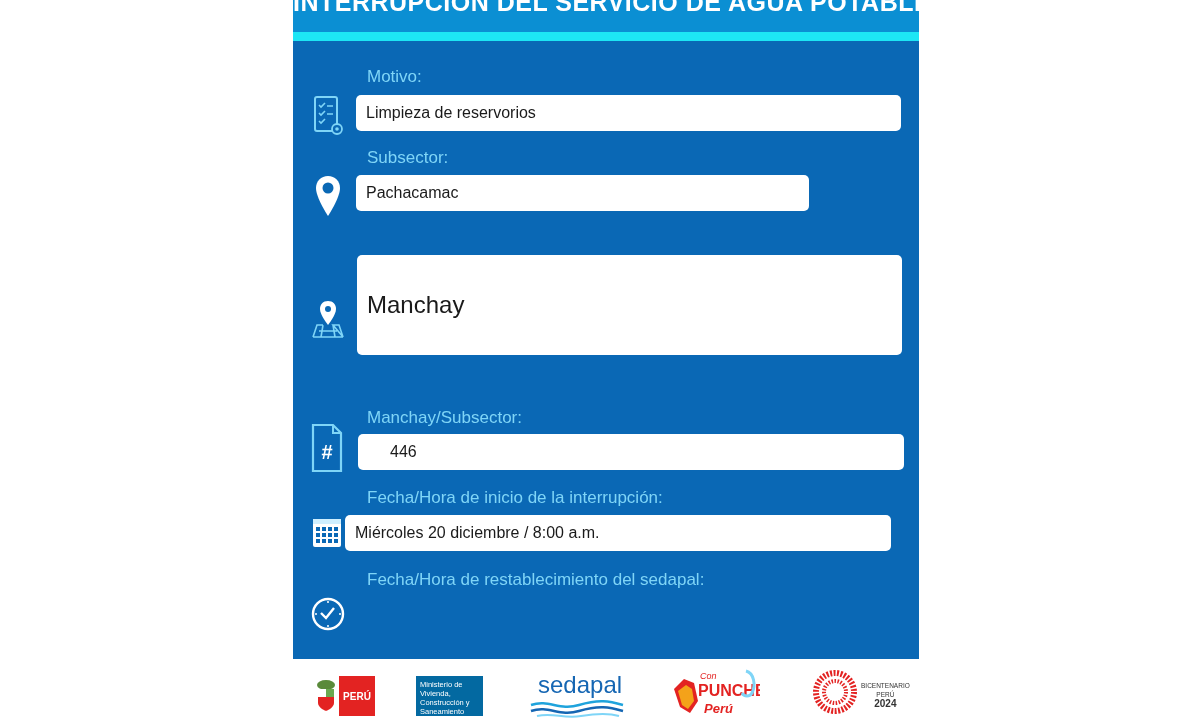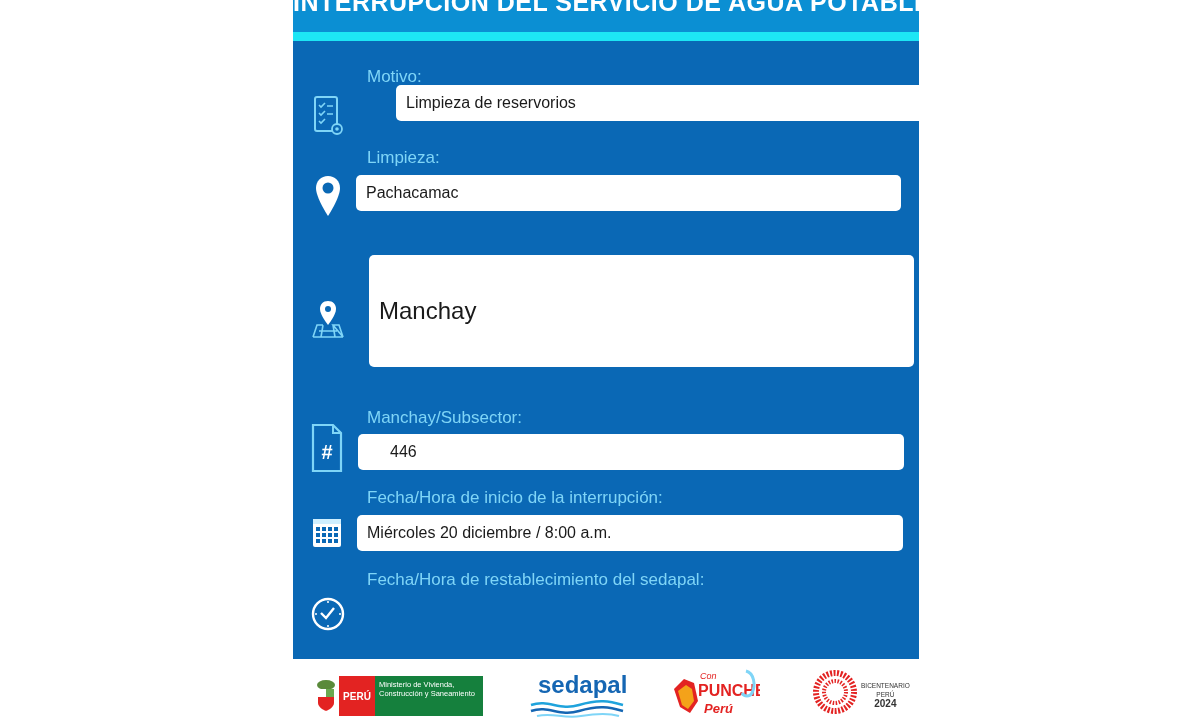--- a/index.html
+++ b/index.html
@@ -10,22 +10,22 @@
   .accent-line { position:absolute; left:0; top:32px; width:626px; height:9px; background:#1de6f5; }
   .panel { position:absolute; left:0; top:41px; width:626px; height:616px; background:#0a68b5; }
   .label { position:absolute; left:74px; color:#7fd5f7; font-weight:normal; font-size:17px; }
   .field { position:absolute; background:#ffffff; border-radius:5px; color:#1a1a1a; font-size:16px; display:flex; align-items:center; padding-left:10px; box-sizing:border-box; }
   .field.big { font-size:24px; }
   .icon { position:absolute; }
   .footer { position:absolute; left:0; top:657px; width:626px; height:63px; background:#ffffff; border-top:2px solid #0a68b5; box-sizing:border-box; }
   .logo { position:absolute; }
   .min-box { position:absolute; left:46px; top:17px; width:144px; height:40px; display:flex; }
   .peru-red { width:36px; background:#e32322; color:#fff; font-weight:bold; font-size:10px; display:flex; align-items:center; justify-content:center; }
-  .min-gray { flex:1; background:#15803d; color:#fff; font-size:7.5px; line-height:9px; padding:4px 4px; box-sizing:border-box; }
-  .sedapal-text { position:absolute; left:245px; top:12px; color:#1566b3; font-weight:bold; font-size:24px; }
+  .min-gray { flex:1; background:#0369a1; color:#fff; font-size:7.5px; line-height:9px; padding:4px 4px; box-sizing:border-box;margin-left:41px; }
+  .sedapal-text { position:absolute; left:245px; top:12px; color:#1566b3; font-weight:normal; font-size:24px; }
   .bic-text { position:absolute; left:568px; top:22px; color:#333; font-size:6.5px; text-align:center; line-height:9px; }
   .bic-year { font-weight:bold; font-size:10px; }
 </style>
 </head>
 <body>
 
 <div class="card">
   <div class="title-bar">
     <div class="title-text">INTERRUPCIÓN DEL SERVICIO DE AGUA POTABLE</div>
   </div>
@@ -34,35 +34,35 @@
   <div class="panel">
 
     <div class="label" style="top:26px;">Motivo:</div>
     <svg class="icon" style="left:20px;top:54px;" width="32" height="44" viewBox="0 0 32 44">
       <rect x="2" y="2" width="22" height="34" rx="2" fill="none" stroke="#7fd5f7" stroke-width="2"></rect>
       <path d="M6 10 l2 2 l4 -4 M6 18 l2 2 l4 -4 M6 26 l2 2 l4 -4" stroke="#7fd5f7" stroke-width="1.6" fill="none"></path>
       <path d="M14 11 h6 M14 19 h6" stroke="#7fd5f7" stroke-width="1.6"></path>
       <circle cx="24" cy="34" r="5" fill="#0a68b5" stroke="#7fd5f7" stroke-width="1.8"></circle>
       <circle cx="24" cy="34" r="1.8" fill="#7fd5f7"></circle>
     </svg>
-    <div class="field" style="left:63px;top:44px;width:545px;height:36px;margin-left:40px;">Limpieza de reservorios</div>
+    <div class="field" style="left:63px;top:54px;width:545px;height:36px;">Limpieza de reservorios</div>
 
-    <div class="label" style="top:107px;">Limpieza:</div>
+    <div class="label" style="top:107px;">Subsector:</div>
     <svg class="icon" style="left:22px;top:133px;" width="26" height="44" viewBox="0 0 26 44">
       <path d="M13 2 C6 2 1 7 1 14 C1 24 13 42 13 42 C13 42 25 24 25 14 C25 7 20 2 13 2 Z" fill="#ffffff"></path>
       <circle cx="13" cy="14" r="5.5" fill="#0a68b5"></circle>
     </svg>
-    <div class="field" style="left:63px;top:134px;width:545px;height:36px;">Pachacamac</div>
+    <div class="field" style="left:63px;top:134px;width:453px;height:36px;">Pachacamac</div>
 
     <svg class="icon" style="left:18px;top:258px;" width="34" height="40" viewBox="0 0 34 40">
       <path d="M17 2 C12 2 9 5.5 9 10 C9 16 17 26 17 26 C17 26 25 16 25 10 C25 5.5 22 2 17 2 Z" fill="#ffffff"></path>
       <circle cx="17" cy="10" r="3" fill="#0a68b5"></circle>
       <path d="M2 38 L6 26 L12 26 M22 26 L28 26 L32 38 Z M2 38 H32 M8 32 H26 M12 26 L10 38 M22 26 L24 38" stroke="#7fd5f7" stroke-width="1.6" fill="none"></path>
     </svg>
-    <div class="field big" style="left:64px;top:214px;width:545px;height:112px;margin-left:12px;">Manchay</div>
+    <div class="field big" style="left:64px;top:214px;width:545px;height:100px;">Manchay</div>
 
     <div class="label" style="top:367px;">Manchay/Subsector:</div>
     <svg class="icon" style="left:18px;top:382px;" width="32" height="50" viewBox="0 0 32 50">
       <path d="M2 2 H22 L30 10 V48 H2 Z" fill="none" stroke="#7fd5f7" stroke-width="2.2"></path>
       <path d="M22 2 V10 H30" fill="none" stroke="#7fd5f7" stroke-width="2"></path>
       <text x="16" y="36" text-anchor="middle" fill="#ffffff" font-family="Liberation Sans, sans-serif" font-weight="bold" font-size="20">#</text>
     </svg>
     <div class="field" style="left:65px;top:393px;width:546px;height:36px;padding-left:32px;">446</div>
 
     <div class="label" style="top:447px;">Fecha/Hora de inicio de la interrupción:</div>
@@ -77,21 +77,21 @@
         <rect x="5" y="16" width="4" height="4"></rect>
           <rect x="11" y="16" width="4" height="4"></rect>
           <rect x="17" y="16" width="4" height="4"></rect>
           <rect x="23" y="16" width="4" height="4"></rect>
         <rect x="5" y="22" width="4" height="4"></rect>
           <rect x="11" y="22" width="4" height="4"></rect>
           <rect x="17" y="22" width="4" height="4"></rect>
           <rect x="23" y="22" width="4" height="4"></rect>
       </g>
     </svg>
-    <div class="field" style="left:64px;top:474px;width:546px;height:36px;">Miércoles 20 diciembre / 8:00 a.m.</div>
+    <div class="field" style="left:52px;top:474px;width:546px;height:36px;">Miércoles 20 diciembre / 8:00 a.m.</div>
 
     <div class="label" style="top:529px;">Fecha/Hora de restablecimiento del sedapal:</div>
     <svg class="icon" style="left:17px;top:555px;" width="36" height="36" viewBox="0 0 36 36">
       <circle cx="18" cy="18" r="15" fill="none" stroke="#ffffff" stroke-width="2.4"></circle>
       <path d="M11 17 L16 22 L24 12" fill="none" stroke="#ffffff" stroke-width="2.4"></path>
       <circle cx="18" cy="6" r="1" fill="#ffffff"></circle>
         <circle cx="18" cy="30" r="1" fill="#ffffff"></circle>
       <circle cx="6" cy="18" r="1" fill="#ffffff"></circle>
         <circle cx="30" cy="18" r="1" fill="#ffffff"></circle>
     </svg>

